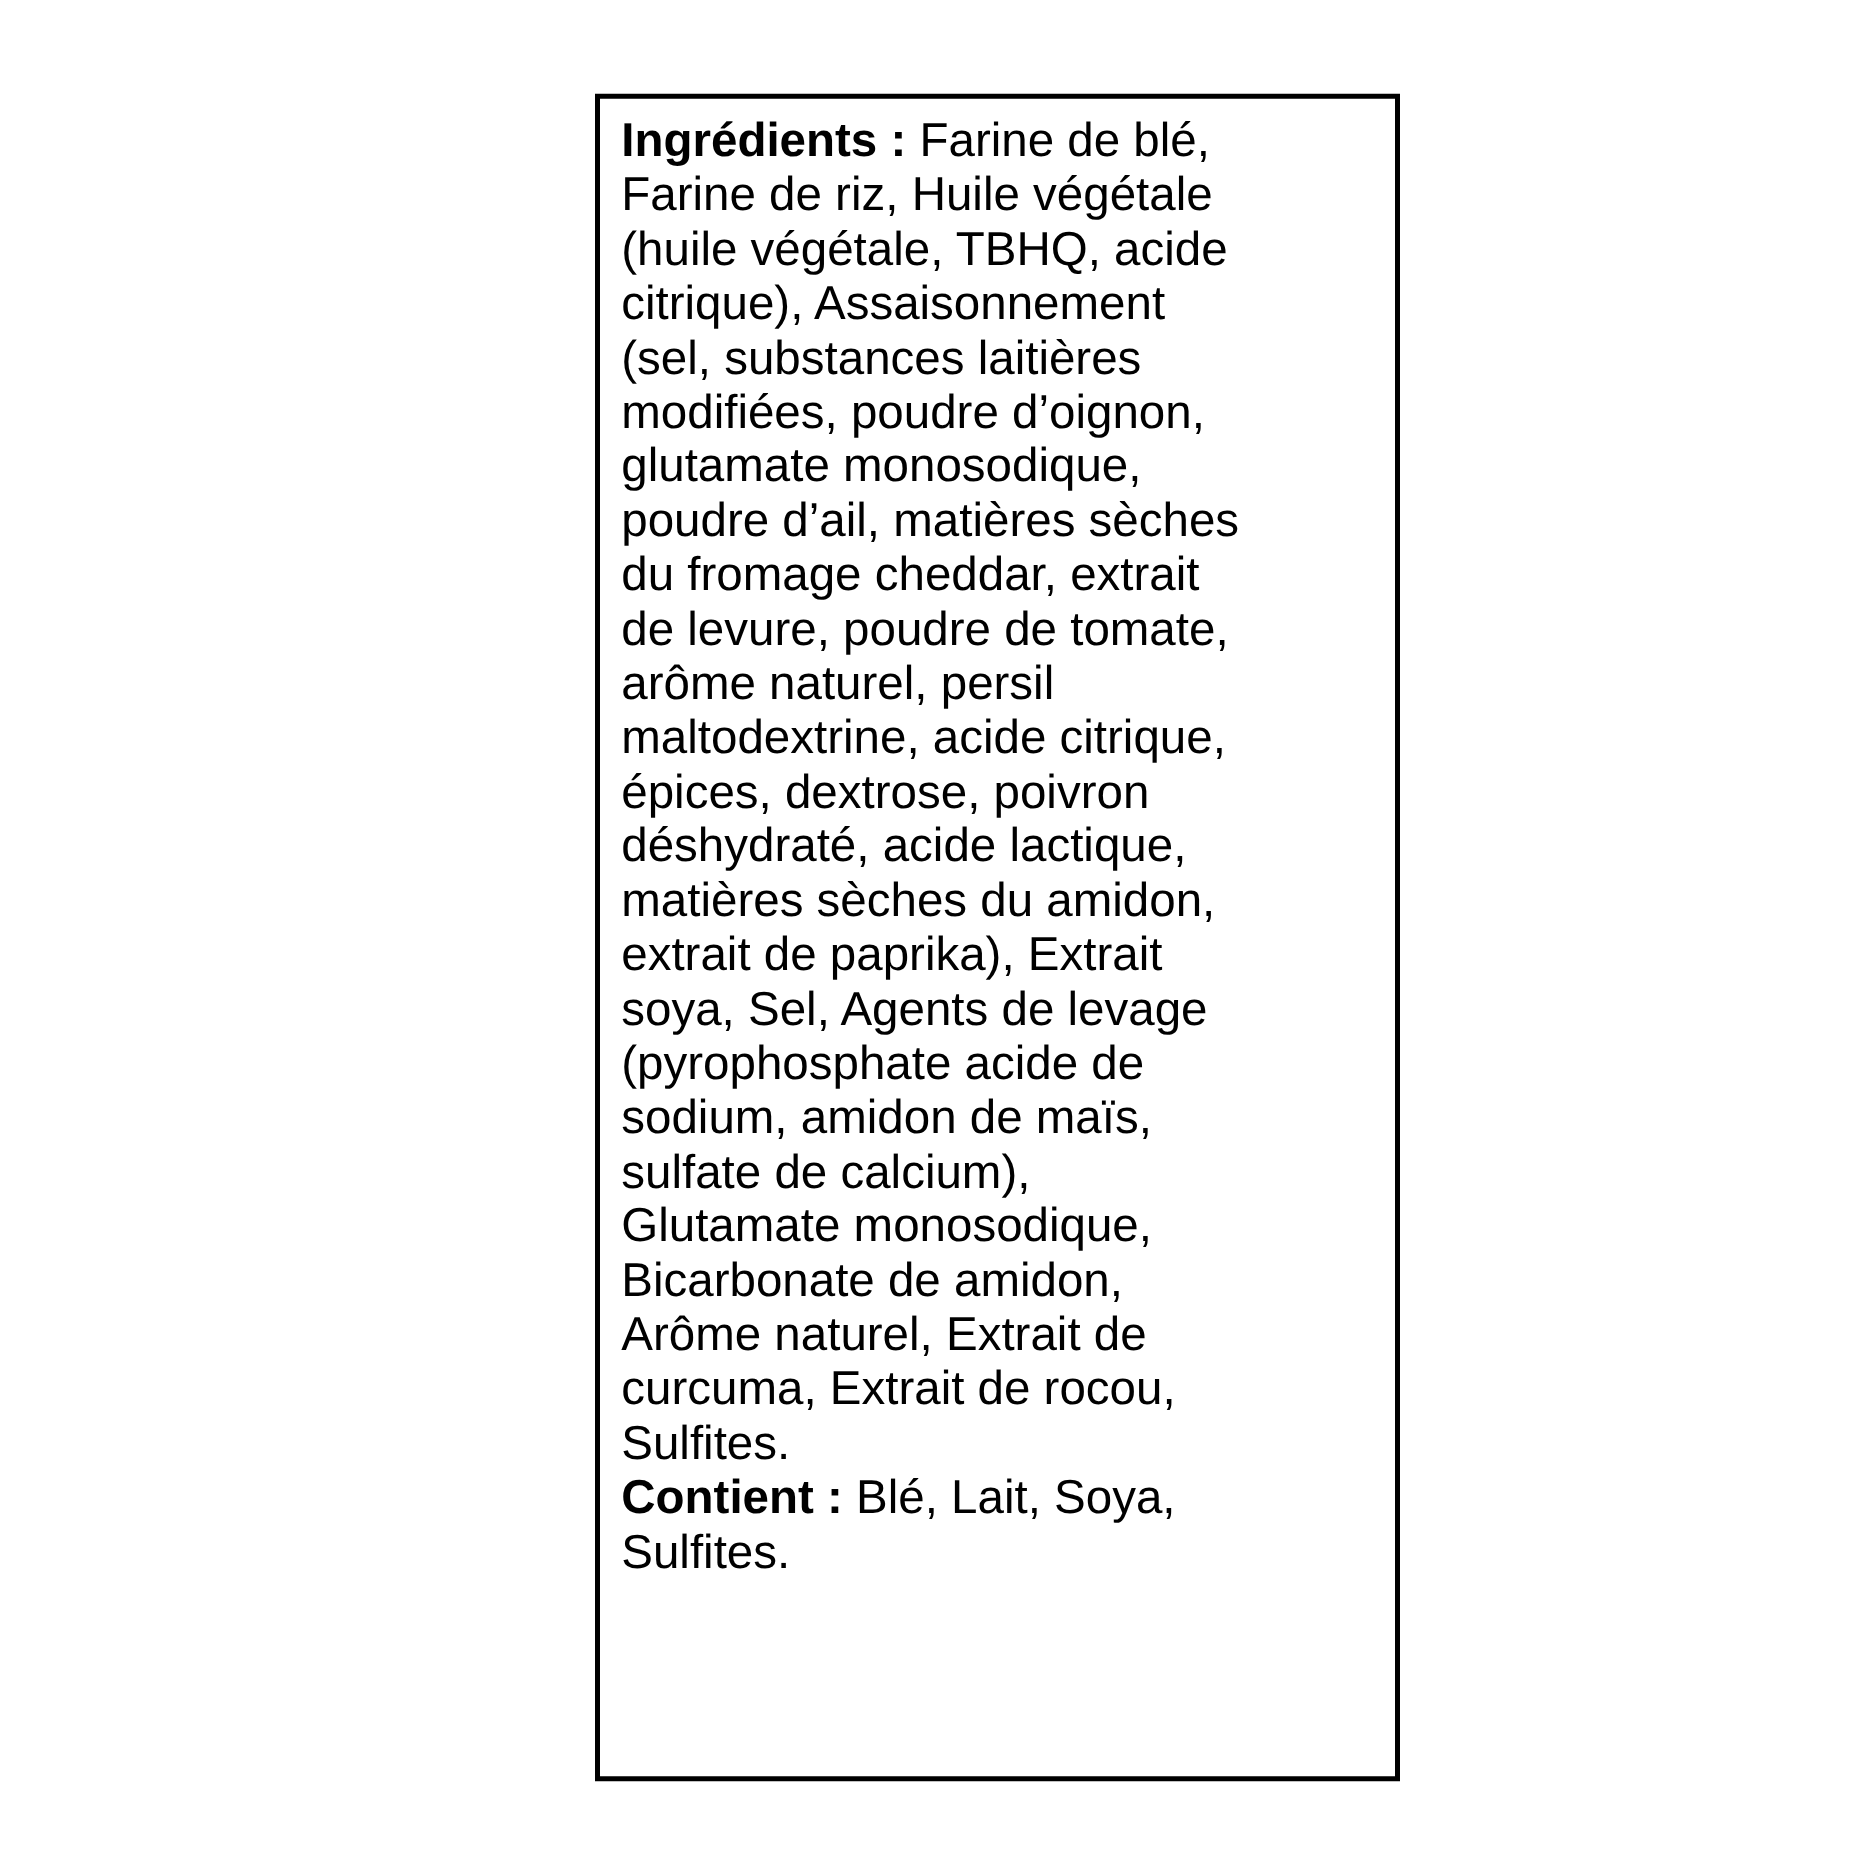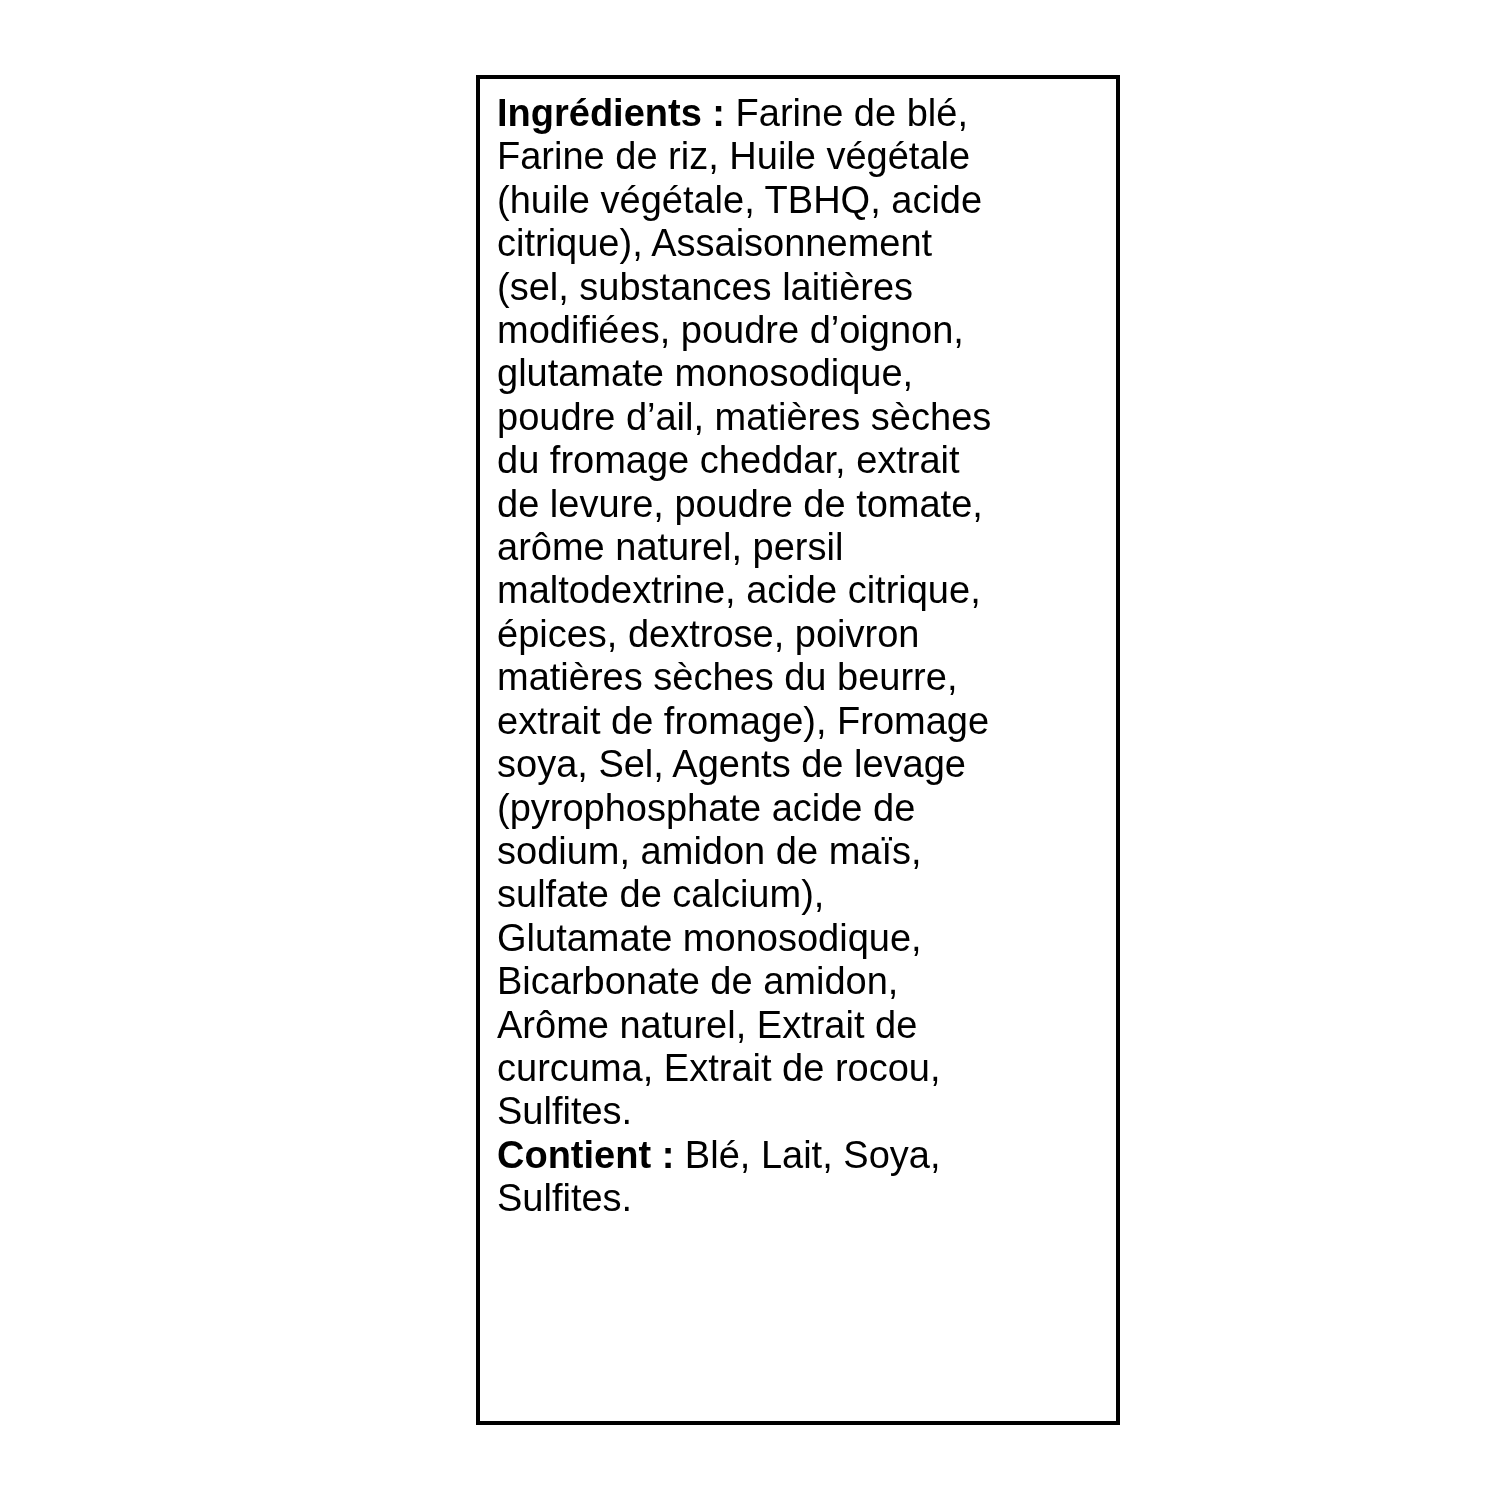--- a/index.html
+++ b/index.html
@@ -45,22 +45,23 @@
     <div class="line"><span>citrique), Assaisonnement</span></div>
     <div class="line"><span>(sel, substances laitières</span></div>
     <div class="line"><span>modifiées, poudre d’oignon,</span></div>
     <div class="line"><span>glutamate monosodique,</span></div>
     <div class="line"><span>poudre d’ail, matières sèches</span></div>
     <div class="line"><span>du fromage cheddar, extrait</span></div>
     <div class="line"><span>de levure, poudre de tomate,</span></div>
     <div class="line"><span>arôme naturel, persil</span></div>
     <div class="line"><span>maltodextrine, acide citrique,</span></div>
     <div class="line"><span>épices, dextrose, poivron</span></div>
-    <div class="line"><span>matières sèches du beurre,</span></div>
-    <div class="line"><span>extrait de fromage), Fromage</span></div>
+    <div class="line"><span>déshydraté, acide lactique,</span></div>
+    <div class="line"><span>matières sèches du amidon,</span></div>
+    <div class="line"><span>extrait de paprika), Extrait</span></div>
     <div class="line"><span>soya, Sel, Agents de levage</span></div>
     <div class="line"><span>(pyrophosphate acide de</span></div>
     <div class="line"><span>sodium, amidon de maïs,</span></div>
     <div class="line"><span>sulfate de calcium),</span></div>
     <div class="line"><span>Glutamate monosodique,</span></div>
     <div class="line"><span>Bicarbonate de amidon,</span></div>
     <div class="line"><span>Arôme naturel, Extrait de</span></div>
     <div class="line"><span>curcuma, Extrait de rocou,</span></div>
     <div class="line"><span>Sulfites.</span></div>
     <div class="line"><span class="bold">Contient : </span><span>Blé, Lait, Soya,</span></div>

